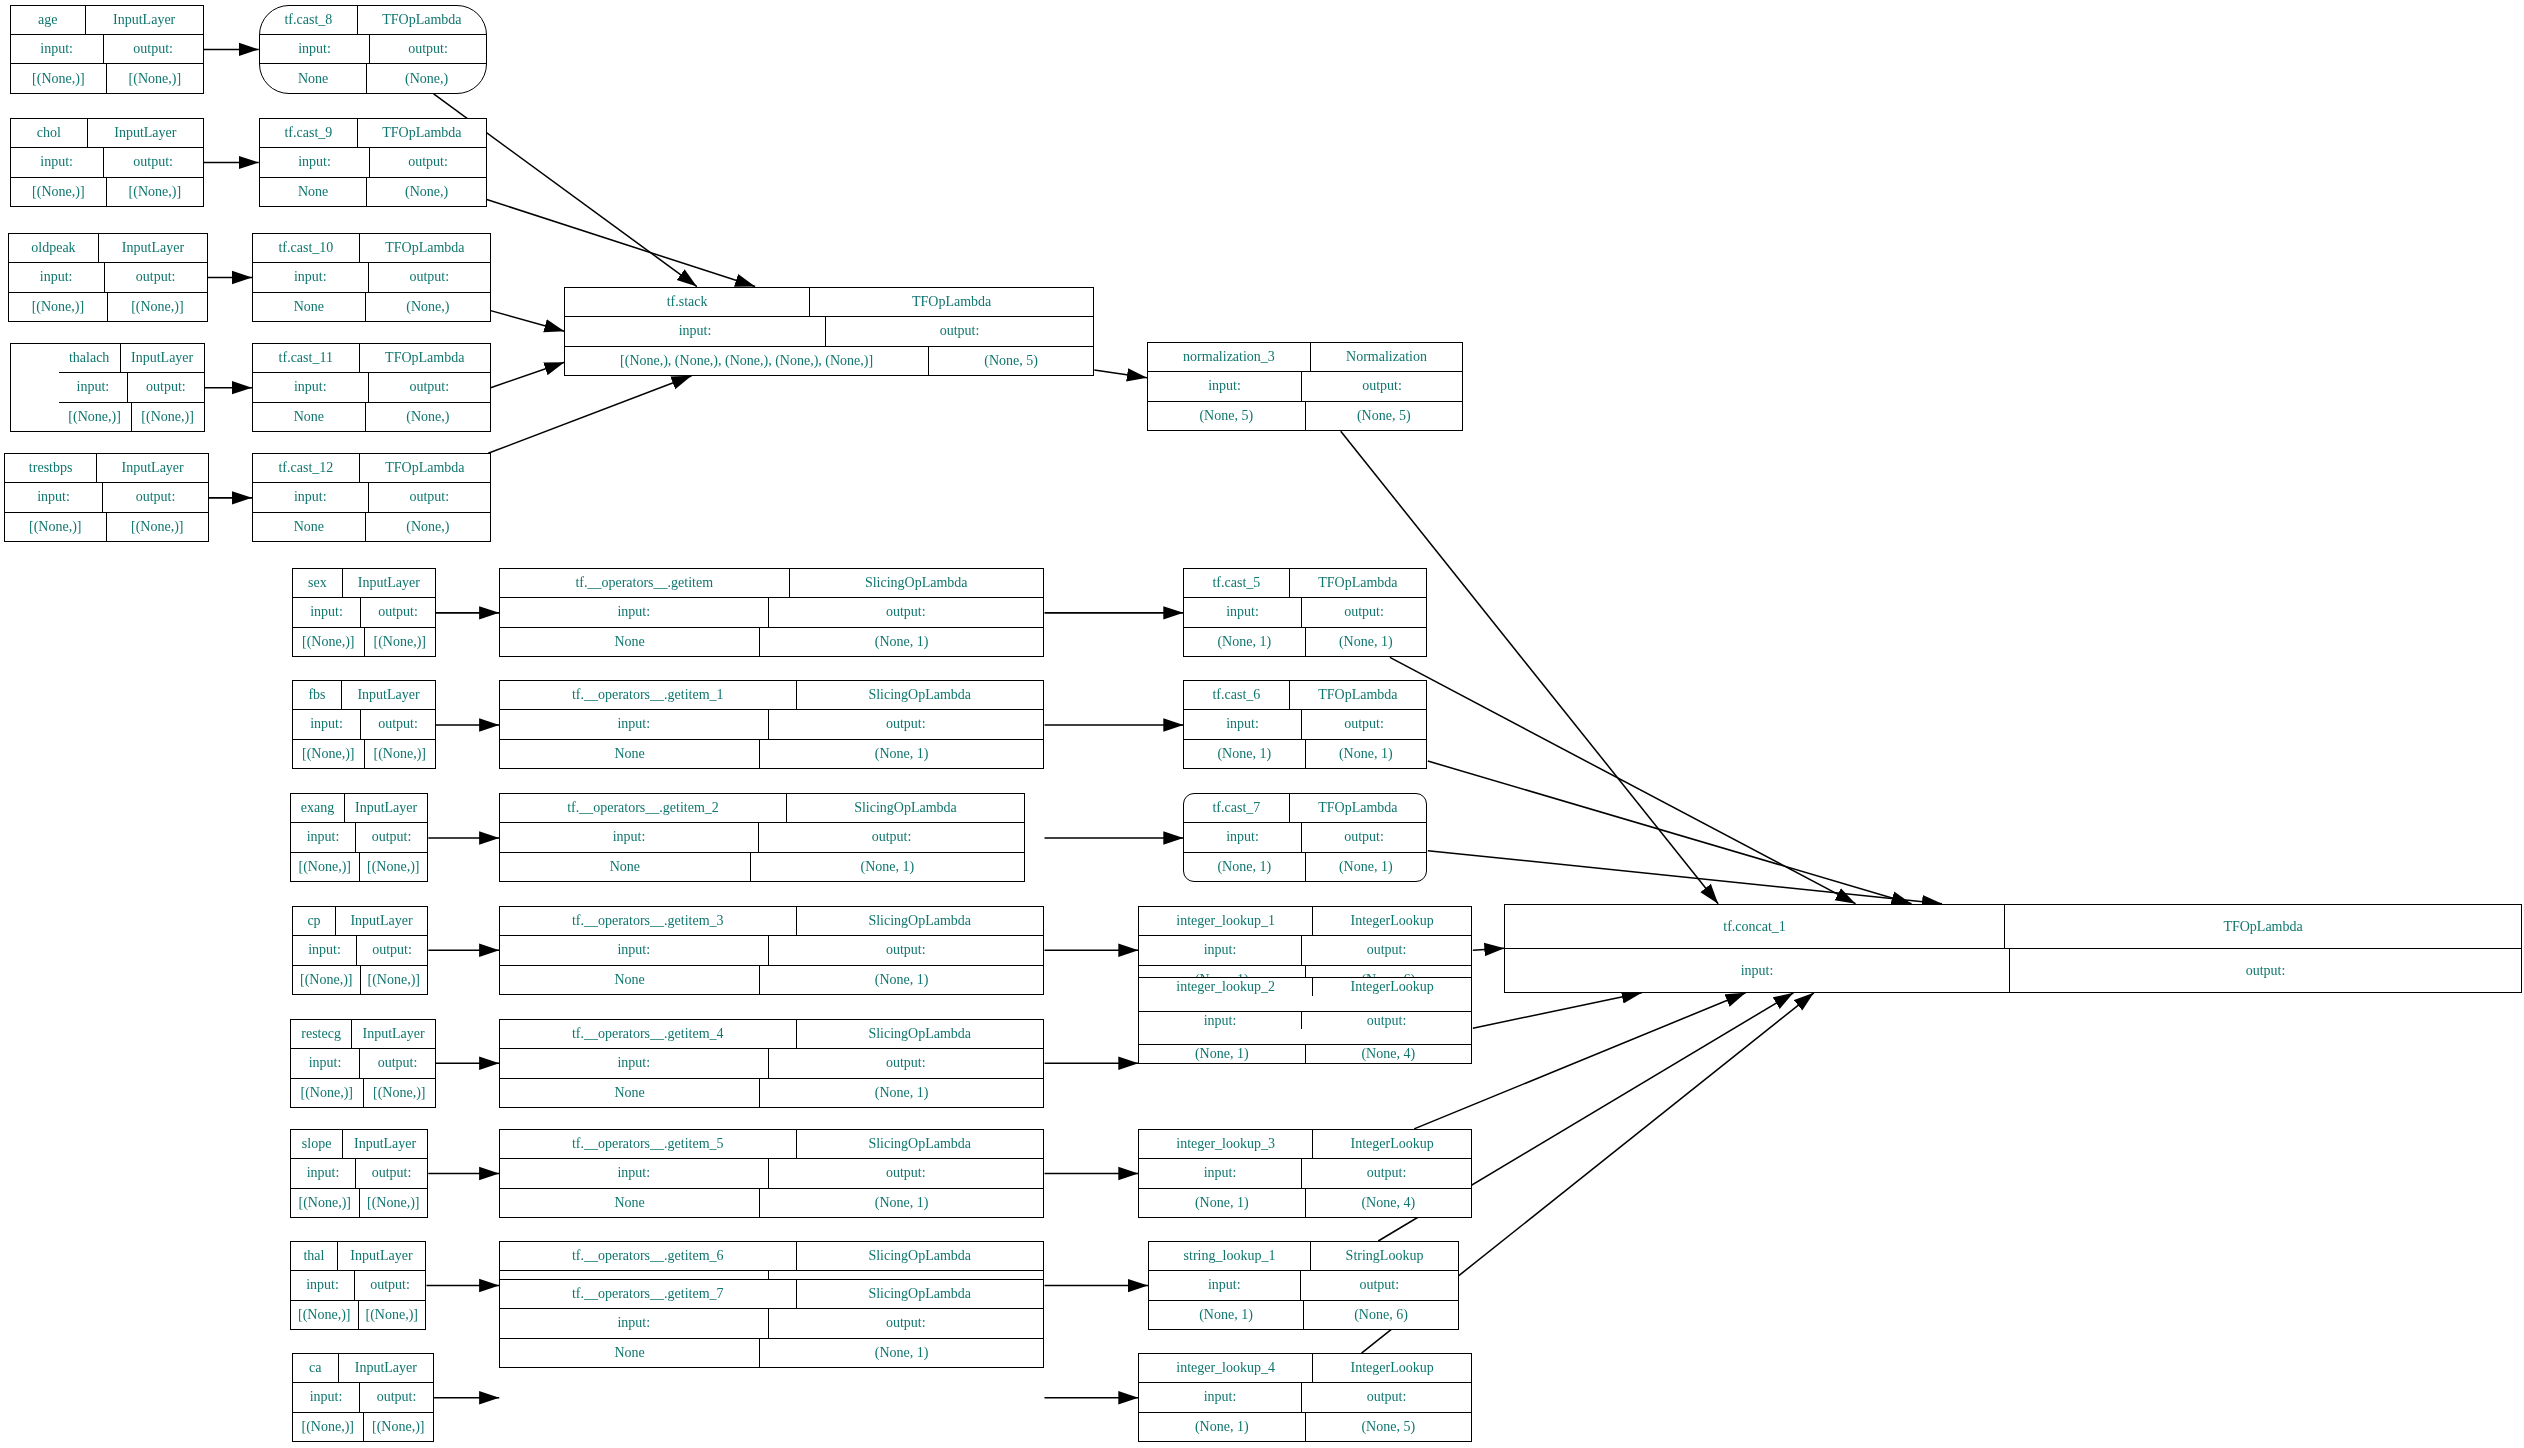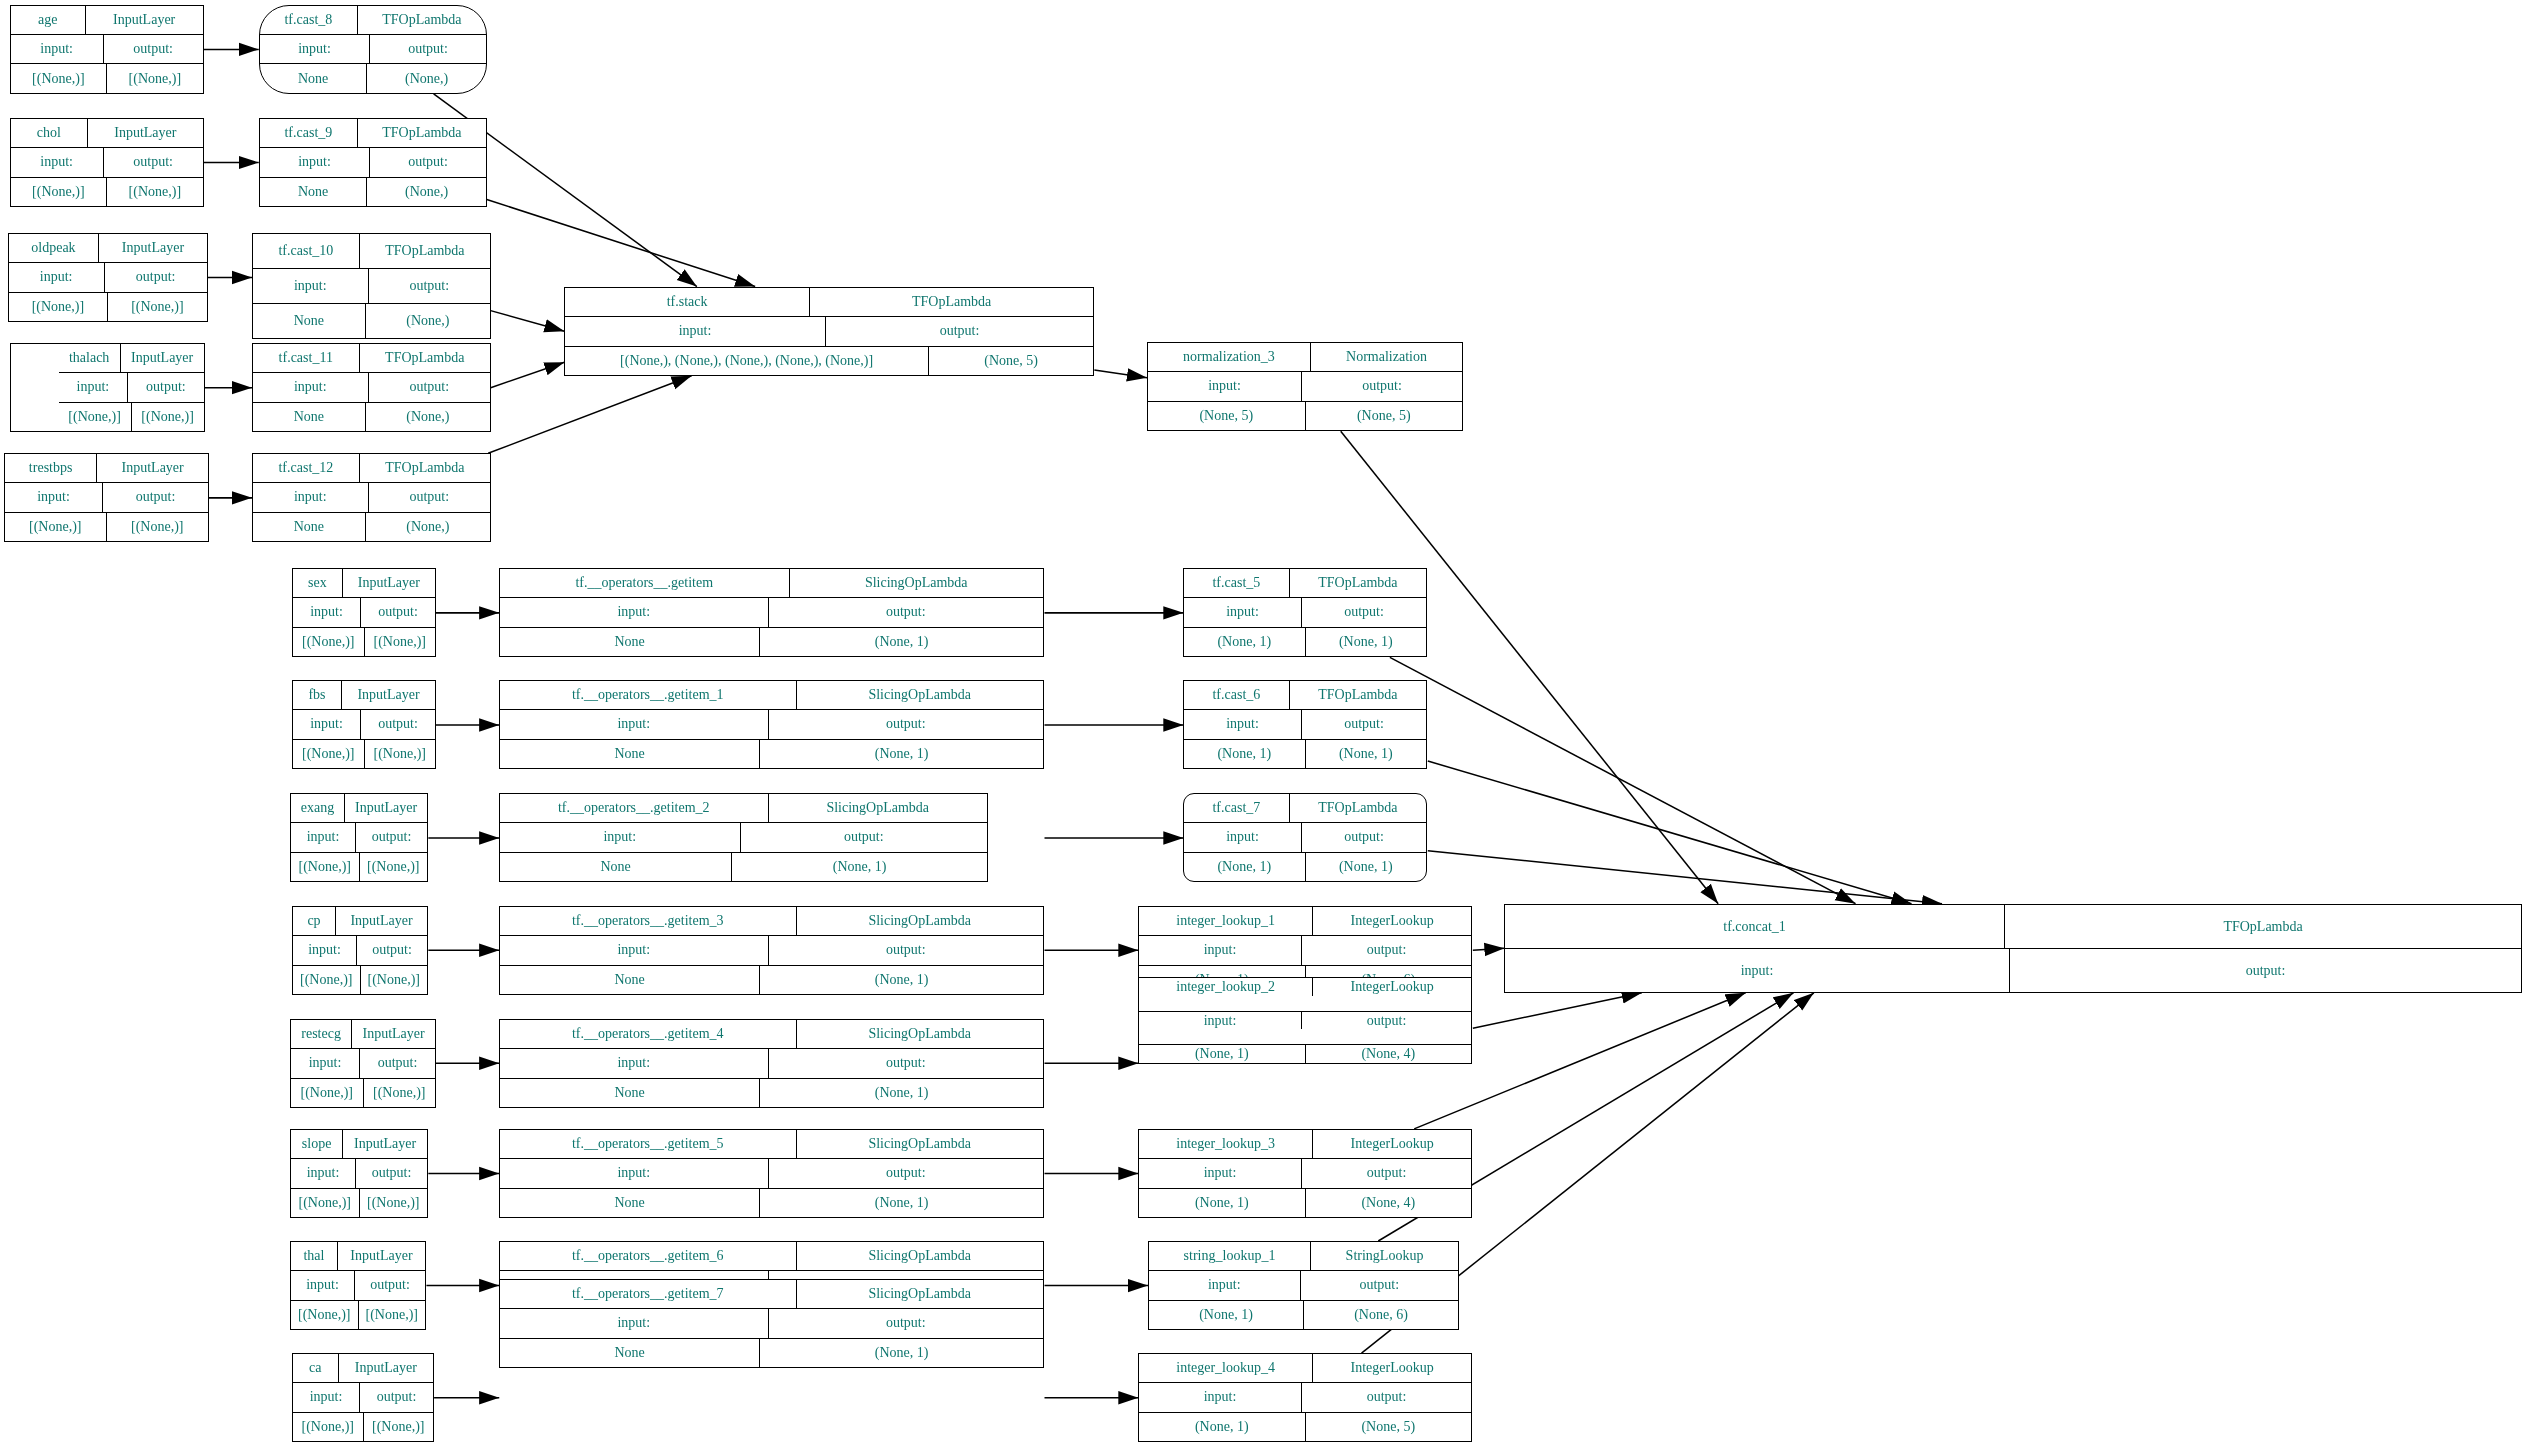--- a/index.html
+++ b/index.html
@@ -148,21 +148,21 @@
       </div>
       <div class="nrow">
         <div class="cell">input:</div>
         <div class="cell">output:</div>
       </div>
       <div class="nrow">
         <div class="cell">[(None,)]</div>
         <div class="cell">[(None,)]</div>
       </div>
     </div>
-    <div class="node" style="left: 252px; top: 233px; width: 239px; height: 106px;">
+    <div class="node" style="left: 252px; top: 233px; width: 239px; height: 89px;">
       <div class="nrow">
         <div class="cell">tf.cast_10</div>
         <div class="cell">TFOpLambda</div>
       </div>
       <div class="nrow">
         <div class="cell">input:</div>
         <div class="cell">output:</div>
       </div>
       <div class="nrow">
         <div class="cell">None</div>
@@ -344,21 +344,21 @@
       </div>
       <div class="nrow">
         <div class="cell">input:</div>
         <div class="cell">output:</div>
       </div>
       <div class="nrow">
         <div class="cell">[(None,)]</div>
         <div class="cell">[(None,)]</div>
       </div>
     </div>
-    <div class="node" style="left: 499px; top: 793px; width: 489px; height: 89px;">
+    <div class="node" style="left: 499px; top: 793px; width: 526px; height: 89px;">
       <div class="nrow">
         <div class="cell">tf.__operators__.getitem_2</div>
         <div class="cell">SlicingOpLambda</div>
       </div>
       <div class="nrow">
         <div class="cell">input:</div>
         <div class="cell">output:</div>
       </div>
       <div class="nrow">
         <div class="cell">None</div>

